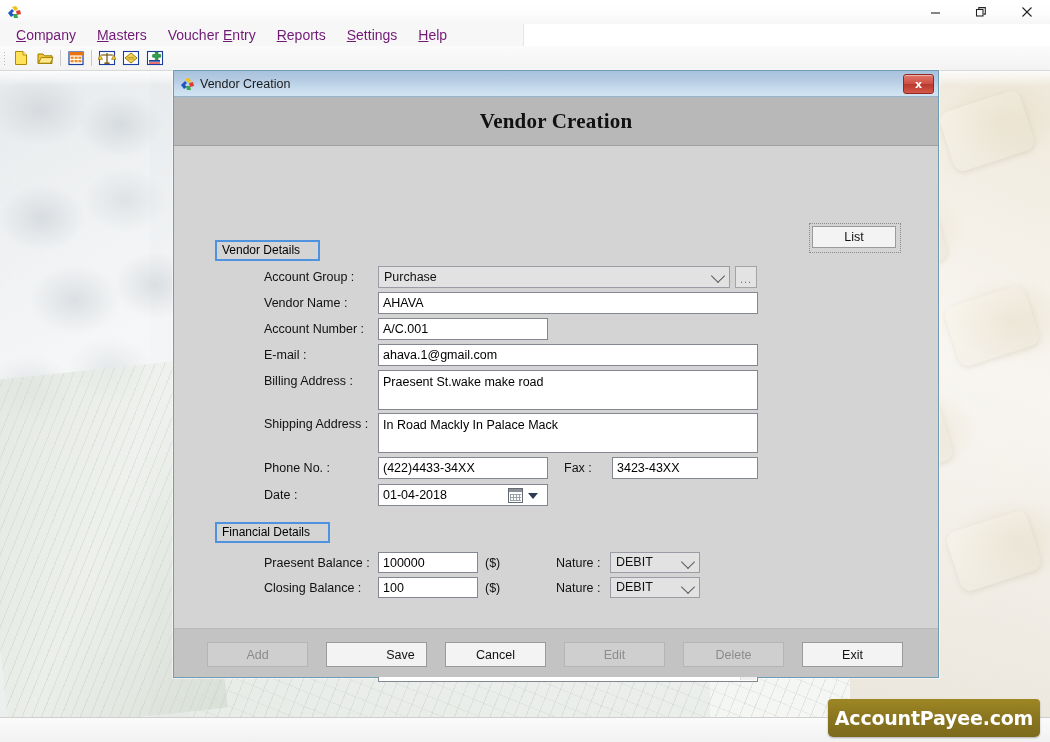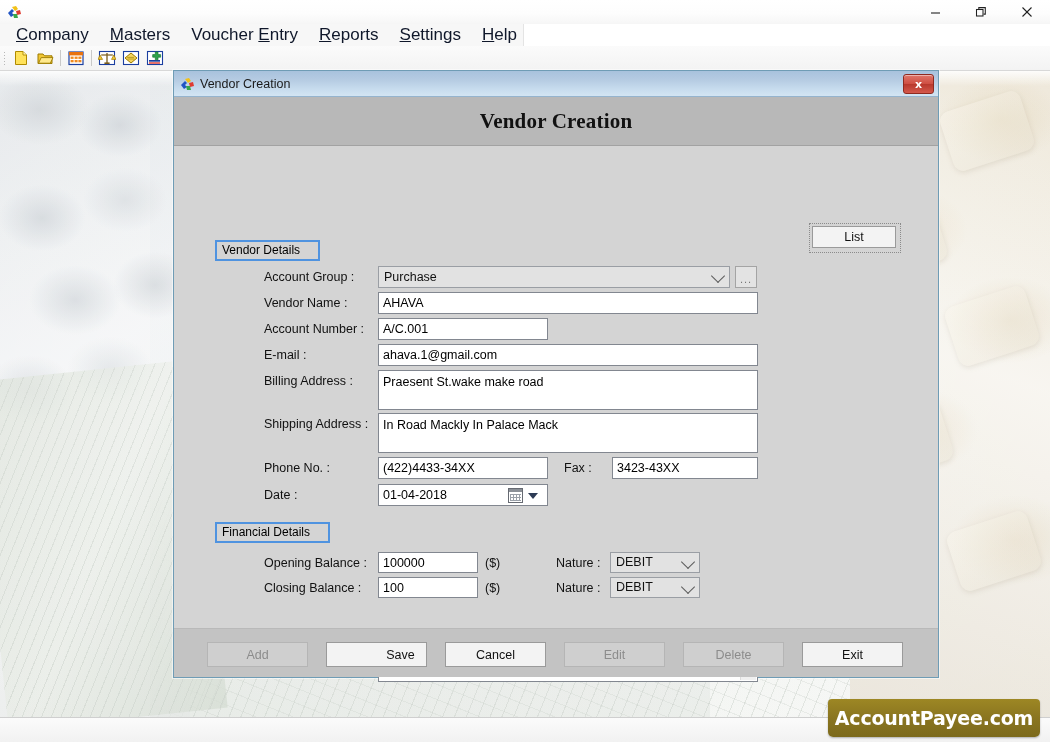--- a/index.html
+++ b/index.html
@@ -56,22 +56,22 @@
   .menubar-panel {
     position: absolute; left: 0; top: 0;
     width: 523px; height: 22px;
     background: #f7f7f7;
     border-right: 1px solid #e4e4e4;
     border-bottom: 1px solid #eaeaea;
   }
   .menu-item {
     position: relative;
     padding: 2px 11px 2px 10px;
-    font-size: 17px;
-    color: #0f172a;
+    font-size: 14px;
+    color: #701a75;
     cursor: default;
     white-space: nowrap;
   }
   .menu-item u { text-decoration: underline; }
   .menu-row { position: relative; display: flex; align-items: center; padding-left: 6px; }
 
   
   .toolbar {
     position: absolute; left: 0; top: 46px;
     width: 1050px; height: 24px;
@@ -574,21 +574,21 @@
       <div class="fld" style="left:204px; top:338px; width:170px; height:22px;">
         <span>01-04-2018</span>
         <span class="cal-ico"></span>
         <span class="date-arrow"></span>
       </div>
 
       <div class="section-tab" style="left:41px; top:376px;">
         <span>Financial Details</span>
       </div>
 
-      <div class="flabel" style="left:90px; top:410px;">Opening Balance :</div>
+      <div class="flabel" style="left:90px; top:410px;">Praesent Balance :</div>
       <div class="fld" style="left:204px; top:406px; width:100px; height:21px;">
         <span>100000</span>
       </div>
       <div class="dollar" style="left:311px; top:410px;">($)</div>
       <div class="flabel" style="left:382px; top:410px;">Nature :</div>
       <div class="combo" style="left:436px; top:406px; width:90px; height:21px;">
         <span>DEBIT</span>
         <span class="chev"></span>
       </div>
 

